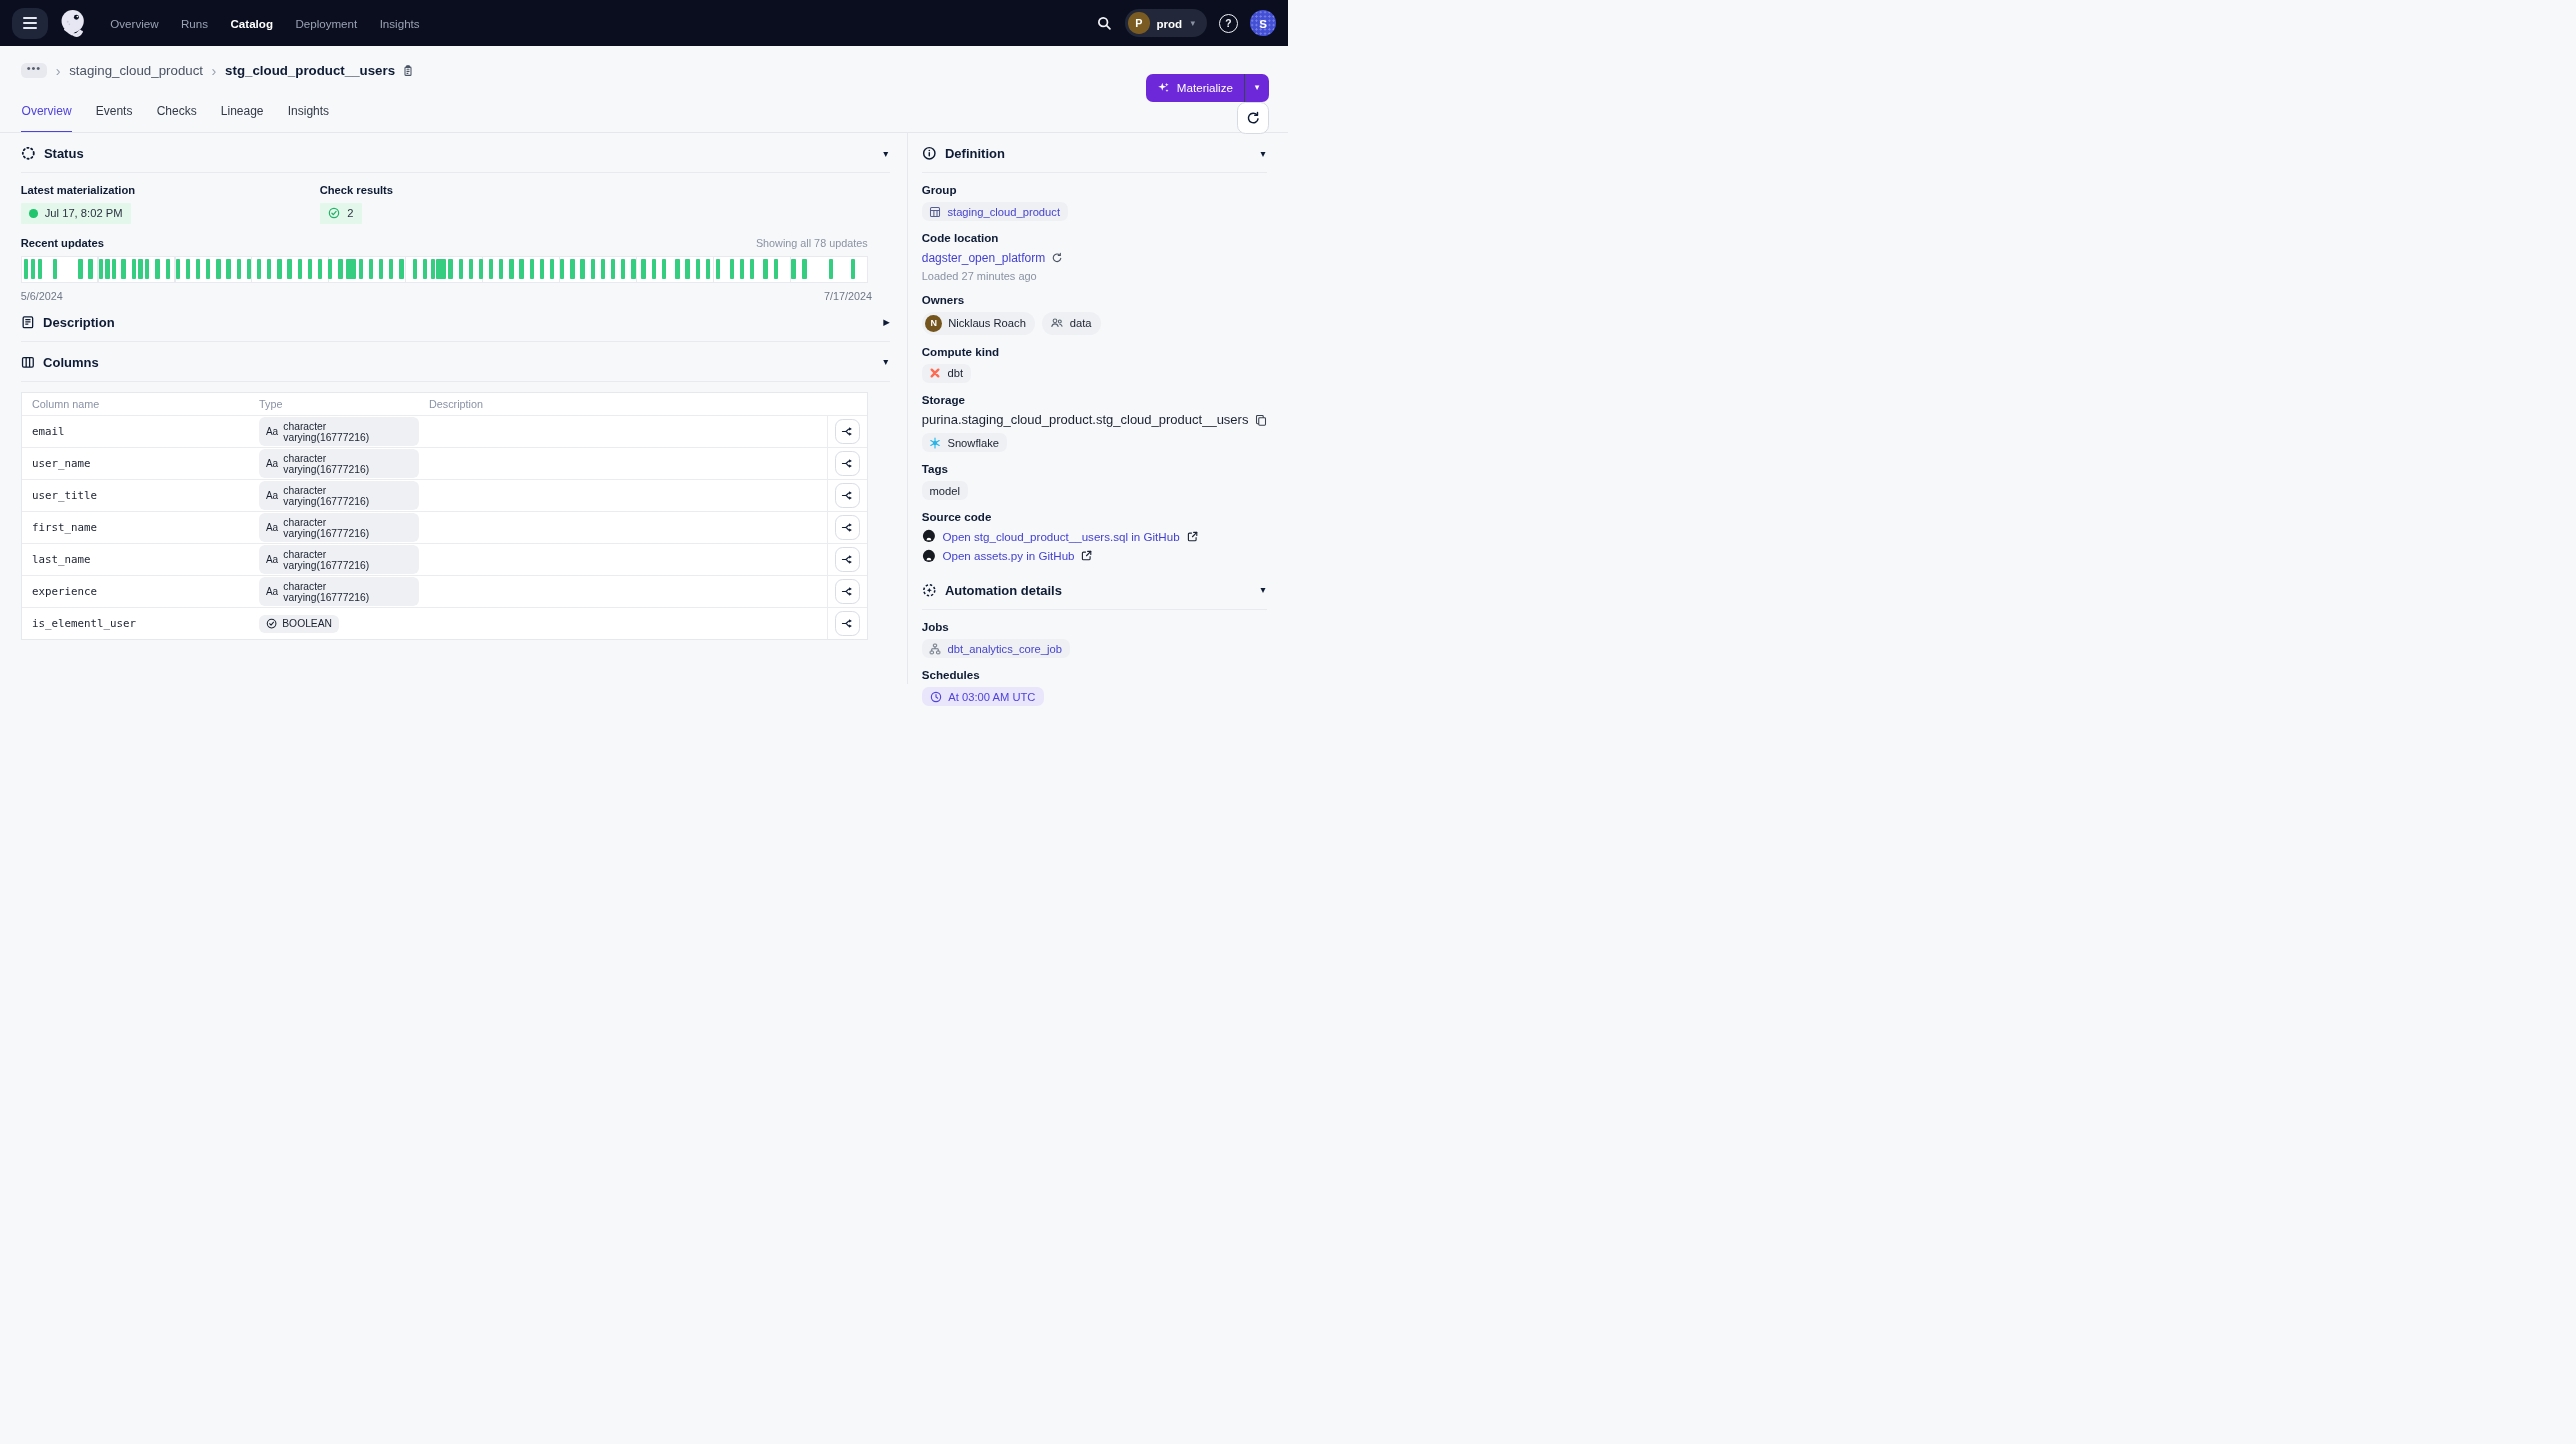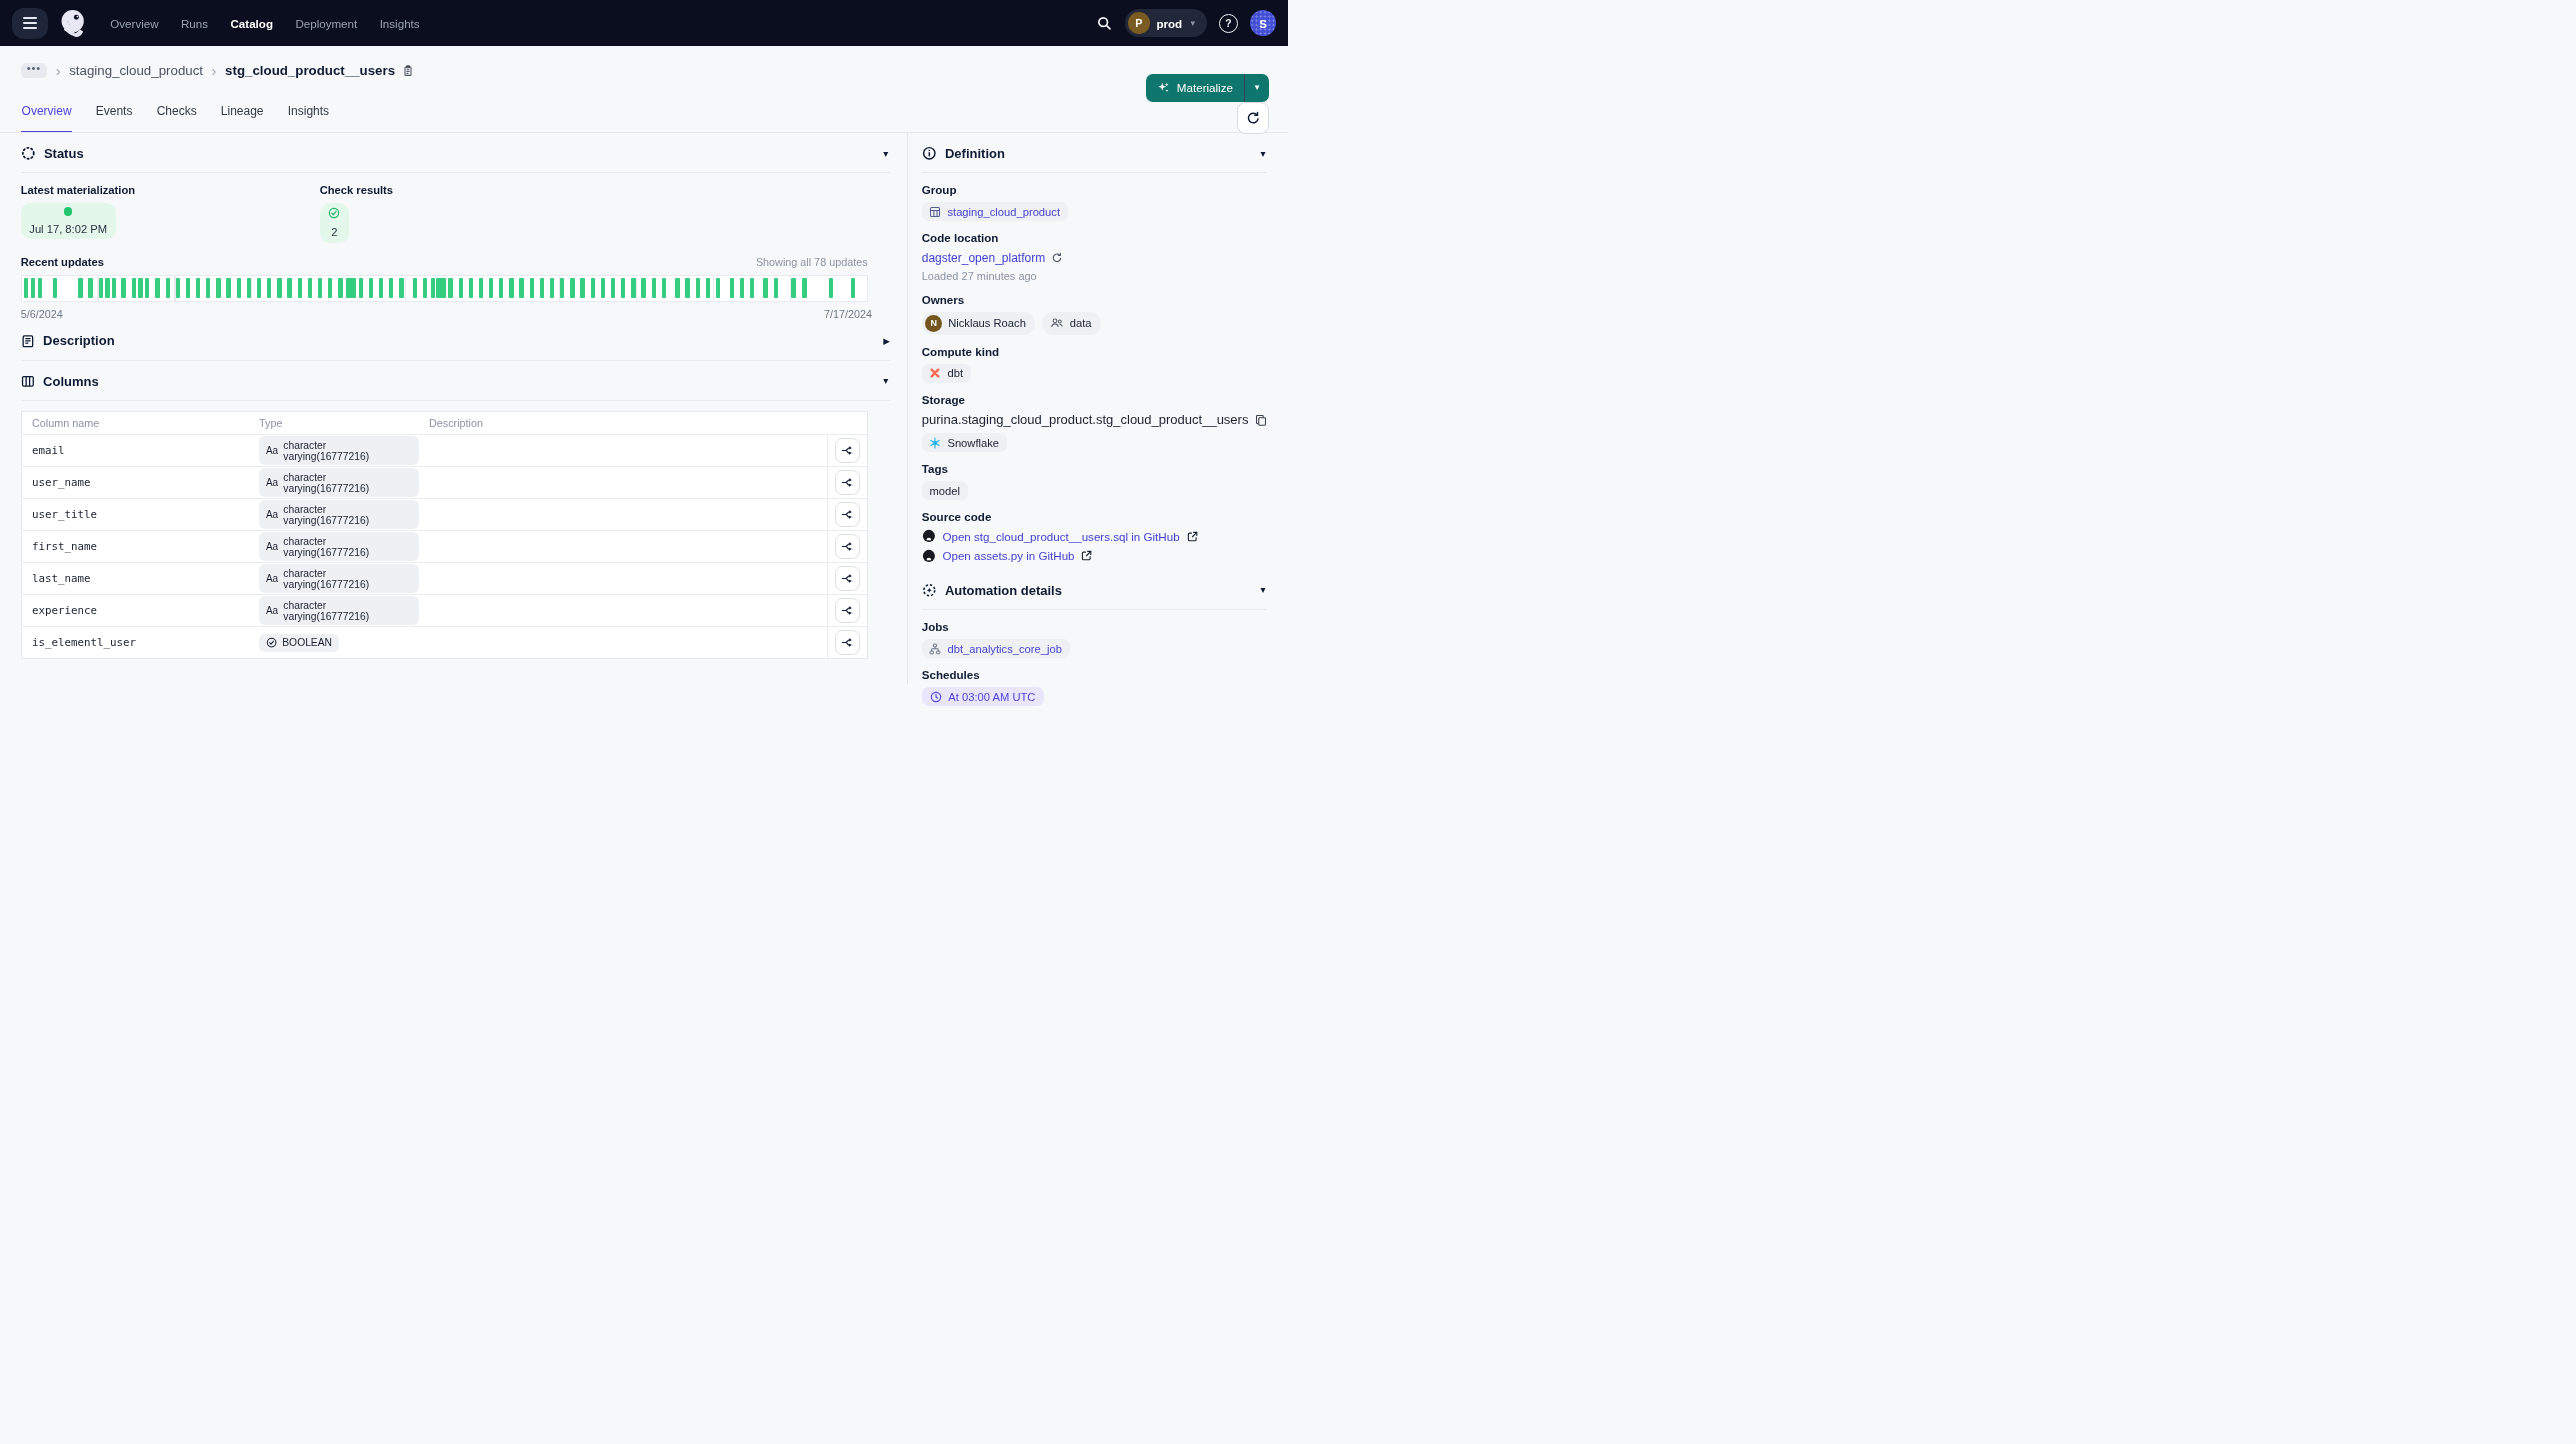--- a/index.html
+++ b/index.html
@@ -29,21 +29,21 @@
     font-weight:bold; display:flex; align-items:center; justify-content:center; cursor:pointer;
     background-image:radial-gradient(rgba(255,255,255,.28) 0.9px, transparent 0.9px); background-size:4.3px 4.3px; }
 
   
   .crumbrow { height:49px; display:flex; align-items:center; padding:0 19px 0 20.7px; }
   .crumb-ellipsis { background:#E7E9EE; color:#565F6F; border-radius:5.2px; padding:1.7px 6px 5.2px;
     font-size:11.2px; letter-spacing:0.9px; line-height:8.6px; cursor:pointer; }
   .crumb-sep { color:#9AA1B0; font-size:14.6px; margin:0 8.6px; }
   .crumb-group { color:#4A5363; font-size:13.3px; cursor:pointer; }
   .crumb-asset { color:#0E1B34; font-size:13.3px; font-weight:bold; margin-right:6.9px; cursor:pointer; }
-  .materialize { margin-left:auto; display:flex; align-items:stretch; background:#0f766e; border-radius:6.9px;
+  .materialize { margin-left:auto; display:flex; align-items:stretch; background:#6d28d9; border-radius:6.9px;
     height:28px; overflow:hidden; cursor:pointer;margin-top:34px; }
   .materialize .main { display:flex; align-items:center; gap:6.9px; padding:0 11.2px; color:#fff; font-size:11.6px; }
   .materialize .vsep { width:0.9px; background:#39415A; margin:0; }
   .materialize .caretcell { width:24px; display:flex; align-items:center; justify-content:center; color:#fff; font-size:7.7px; }
 
   
   .tabsrow { display:flex; gap:22.4px; padding:0 20.7px; border-bottom:0.9px solid #E5E7EC; height:38px; }
   .tab { font-size:12px; color:#323A47; padding:8.6px 0.9px; cursor:pointer; border-bottom:1.7px solid transparent; }
   .tab.active { color:#4F43DD; border-bottom-color:#4F43DD; }
   .refresh-btn { position:absolute; right:19px; top:102px; width:32px; height:32px; background:#fff;
@@ -55,22 +55,22 @@
   .side-col { flex:1; padding:0 20.7px 0 13.8px; }
 
   .section-head { display:flex; align-items:center; gap:8.6px; padding:13px 0 11.2px; }
   .section-head .title { font-size:13px; font-weight:bold; color:#0E1B34; }
   .section-head .chev { margin-left:auto; font-size:8.6px; color:#0E1B34; cursor:pointer; }
   .hr { height:0.9px; background:#E8EAEF; }
 
   .status-body { display:flex; padding-top:11.2px; }
   .status-cell1 { width:299px; }
   .minilabel { font-size:11.2px; font-weight:bold; color:#0E1B34; }
-  .pill-green { display:inline-flex; align-items:center; gap:6.9px; background:#E3F7EB; border-radius:10px;
-    padding:4.3px 8.6px; font-size:11.2px; color:#2B3342; margin-top:6.9px; cursor:pointer;flex-direction:column; }
+  .pill-green { display:inline-flex; align-items:center; gap:6.9px; background:#E3F7EB; border-radius:1px;
+    padding:4.3px 8.6px; font-size:11.2px; color:#2B3342; margin-top:6.9px; cursor:pointer; }
   .gdot { width:8.6px; height:8.6px; border-radius:50%; background:#21C56D; }
 
   .ru-head { display:flex; align-items:baseline; margin-top:13px; margin-right:22.4px; }
   .ru-right { margin-left:auto; font-size:10.8px; color:#8A93A4; }
   .updates-chart { position:relative; height:27px; margin-top:6.9px; margin-right:22.4px; }
   .updates-cells { position:absolute; inset:0; display:flex; }
   .updates-cells .cell { flex:1; background:#fff; border:0.9px solid #E8EAEF; margin-left:-0.9px; }
   .updates-cells .cell:first-child { margin-left:0; }
   .bars { position:absolute; inset:0; }
   .bar { position:absolute; top:3.4px; bottom:3.4px; width:4.3px; background:#35CE81; border-radius:0.9px; }

